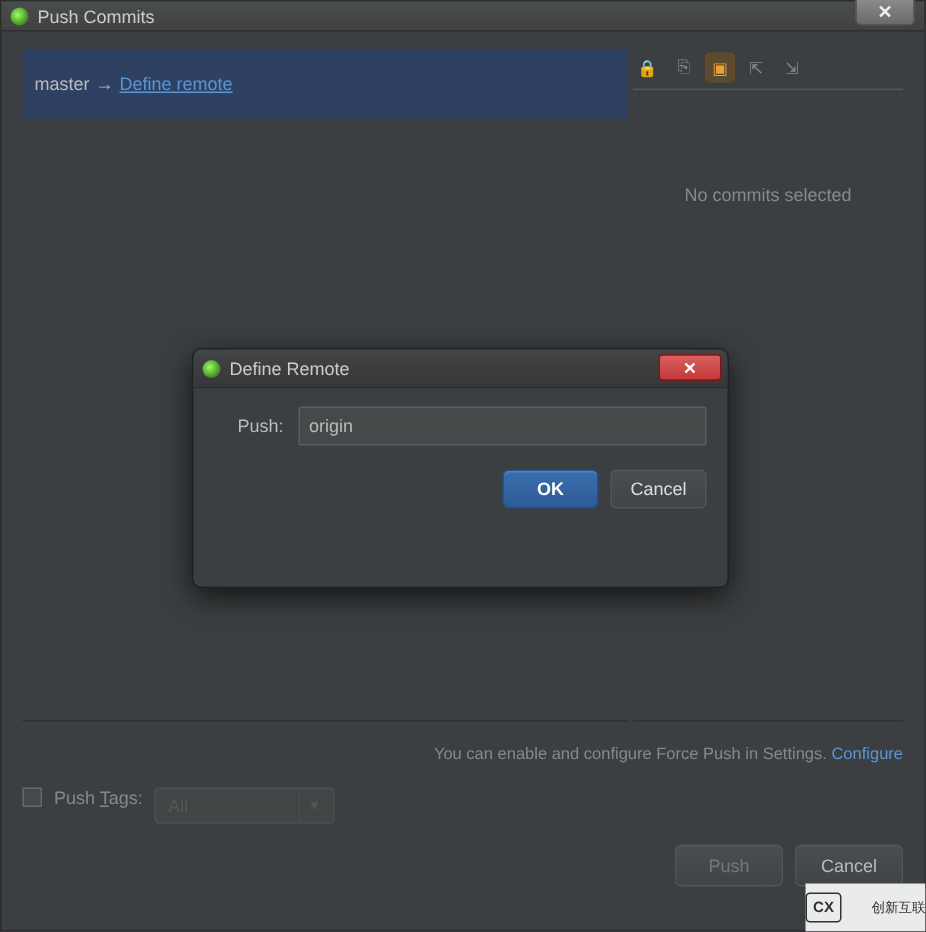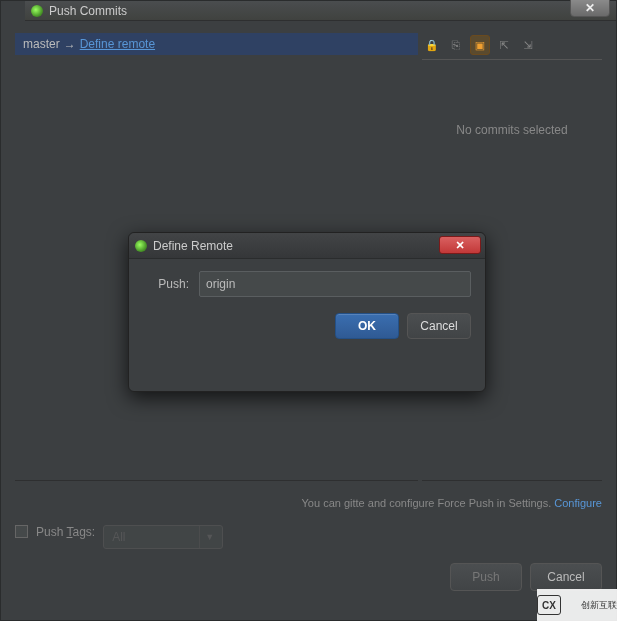--- a/index.html
+++ b/index.html
@@ -22,21 +22,20 @@
     border: 1px solid #2a2c2d;
   }
   .titlebar {
     height: 20px;
     background: linear-gradient(#4a4d4f, #40423f);
     display: flex;
     align-items: center;
     padding: 0 6px;
     border-bottom: 1px solid #2e2f30;
     position: relative;
-    margin-left: 24px;
   }
   .titlebar-icon {
     width: 12px; height: 12px;
     margin-right: 6px;
     background: radial-gradient(circle at 40% 40%, #9aff60 0%, #4c9a2a 60%, #2a5a18 100%);
     border-radius: 50%;
   }
   .titlebar-title { color: #ccc; font-size: 12px; }
   .titlebar-close {
     position: absolute;
@@ -56,21 +55,21 @@
     display: flex;
     gap: 4px;
   }
   .left-pane {
     flex: 1;
     background: #3c3f41;
     border-bottom: 1px solid #2e2f30;
   }
   .branch-row {
     background: #2f4163;
-    padding: 4px 8px;
+    padding: 16px 8px;
     color: #bbbbbb;
     display: flex;
     align-items: center;
     gap: 4px;
   }
   .branch-row a {
     color: #5896d6;
     text-decoration: underline;
   }
   .right-pane {
@@ -294,21 +293,21 @@
         <span class="tool-btn">⇱</span>
         <span class="tool-btn">⇲</span>
       </div>
       <div class="right-content">
         <span>No commits selected</span>
       </div>
     </div>
   </div>
 
   <div class="hint-row">
-    <span>You can gitte and configure Force Push in Settings. </span><a href="#">Configure</a>
+    <span>You can enable and configure Force Push in Settings. </span><a href="#">Configure</a>
   </div>
 
   <div class="tags-row">
     <span class="checkbox"></span>
     <span class="tags-label"><span>Push </span><u>T</u><span>ags:</span></span>
     <span class="tags-select">
       <span>All</span>
       <span class="chev">▼</span>
     </span>
   </div>

